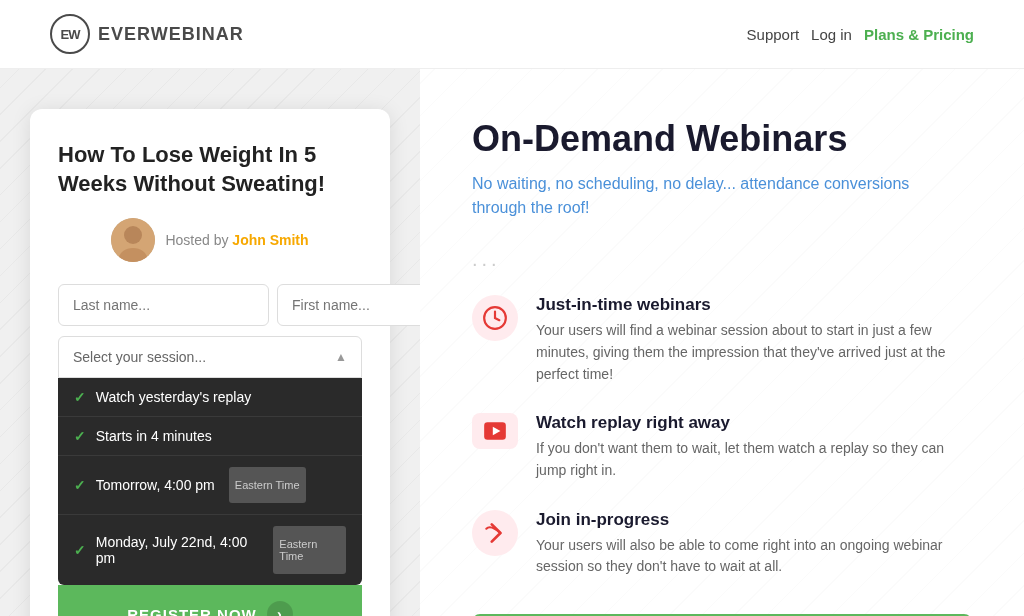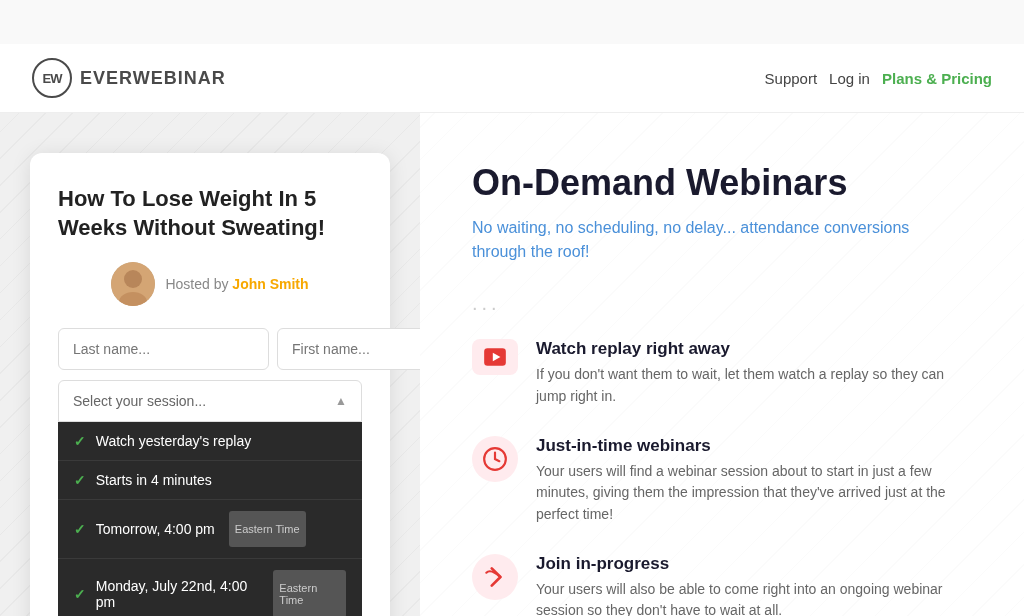--- a/index.html
+++ b/index.html
@@ -1,22 +1,22 @@
 <!DOCTYPE html>
 <html><head>
   <meta charset="utf-8">
   <style>
     * { box-sizing: border-box; margin: 0; padding: 0; }
     body { font-family: -apple-system, BlinkMacSystemFont, 'Segoe UI', sans-serif; background: #f9f9f9; color: #333; }
 
     
     .header {
       display: flex; align-items: center; justify-content: space-between;
-      padding: 14px 32px; background: #fff; border-bottom: 1px solid #eee;
-      position: relative; z-index: 10; margin-top: 44px;
+      padding: 14px 50px; background: #fff; border-bottom: 1px solid #eee;
+      position: relative; z-index: 10;
     }
     .logo { display: flex; align-items: center; gap: 8px; }
     .logo-circle {
       width: 40px; height: 40px; border-radius: 50%;
       border: 2px solid #4a4a4a; display: flex; align-items: center; justify-content: center;
       font-size: 13px; font-weight: 700; color: #4a4a4a; letter-spacing: -1px;
     }
     .logo-text { font-size: 18px; font-weight: 400; color: #4a4a4a; letter-spacing: 1px; }
     .logo-text span { font-weight: 700; }
     .nav { display: flex; align-items: center; gap: 12px; }
@@ -230,50 +230,50 @@
     </div>
   </div>
 
   <div class="right-panel">
     <h1 class="section-title">On-Demand Webinars</h1>
     <p class="section-subtitle">No waiting, no scheduling, no delay... attendance conversions through the roof!</p>
     <div class="dots">...</div>
 
     
     <div class="feature">
+      <div class="feature-icon icon-clock">
+
+        <svg width="26" height="26" viewBox="0 0 24 24" fill="none">
+          <circle cx="12" cy="12" r="10" stroke="#e53935" stroke-width="2"></circle>
+          <path d="M12 6v6l4 2" stroke="#e53935" stroke-width="2" stroke-linecap="round"></path>
+        </svg>
+      </div>
+      <div class="feature-content">
+        <div class="feature-title">Just-in-time webinars</div>
+        <div class="feature-desc">Your users will find a webinar session about to start in just a few minutes, giving them the impression that they've arrived just at the perfect time!</div>
+      </div>
+    </div>
+
+    
+    <div class="feature">
       <div class="feature-icon icon-play" style="background:#ffebee; border-radius:8px; width:46px; height:36px;">
 
         <svg width="26" height="26" viewBox="0 0 24 24" fill="none">
           <rect x="2" y="4" width="20" height="16" rx="3" fill="#e53935"></rect>
           <polygon points="10,8 10,16 17,12" fill="white"></polygon>
         </svg>
       </div>
       <div class="feature-content">
         <div class="feature-title">Watch replay right away</div>
         <div class="feature-desc">If you don't want them to wait, let them watch a replay so they can jump right in.</div>
       </div>
     </div>
 
     
     <div class="feature">
-      <div class="feature-icon icon-clock">
-
-        <svg width="26" height="26" viewBox="0 0 24 24" fill="none">
-          <circle cx="12" cy="12" r="10" stroke="#e53935" stroke-width="2"></circle>
-          <path d="M12 6v6l4 2" stroke="#e53935" stroke-width="2" stroke-linecap="round"></path>
-        </svg>
-      </div>
-      <div class="feature-content">
-        <div class="feature-title">Just-in-time webinars</div>
-        <div class="feature-desc">Your users will find a webinar session about to start in just a few minutes, giving them the impression that they've arrived just at the perfect time!</div>
-      </div>
-    </div>
-
-    
-    <div class="feature">
       <div class="feature-icon icon-arrow">
 
         <svg width="26" height="26" viewBox="0 0 24 24" fill="none">
           <path d="M9 4l8 8-8 8" stroke="#e53935" stroke-width="2.5" stroke-linecap="round" stroke-linejoin="round"></path>
           <path d="M4 8 Q8 4 17 12" stroke="#e53935" stroke-width="2" fill="none" stroke-linecap="round"></path>
         </svg>
       </div>
       <div class="feature-content">
         <div class="feature-title">Join in-progress</div>
         <div class="feature-desc">Your users will also be able to come right into an ongoing webinar session so they don't have to wait at all.</div>

